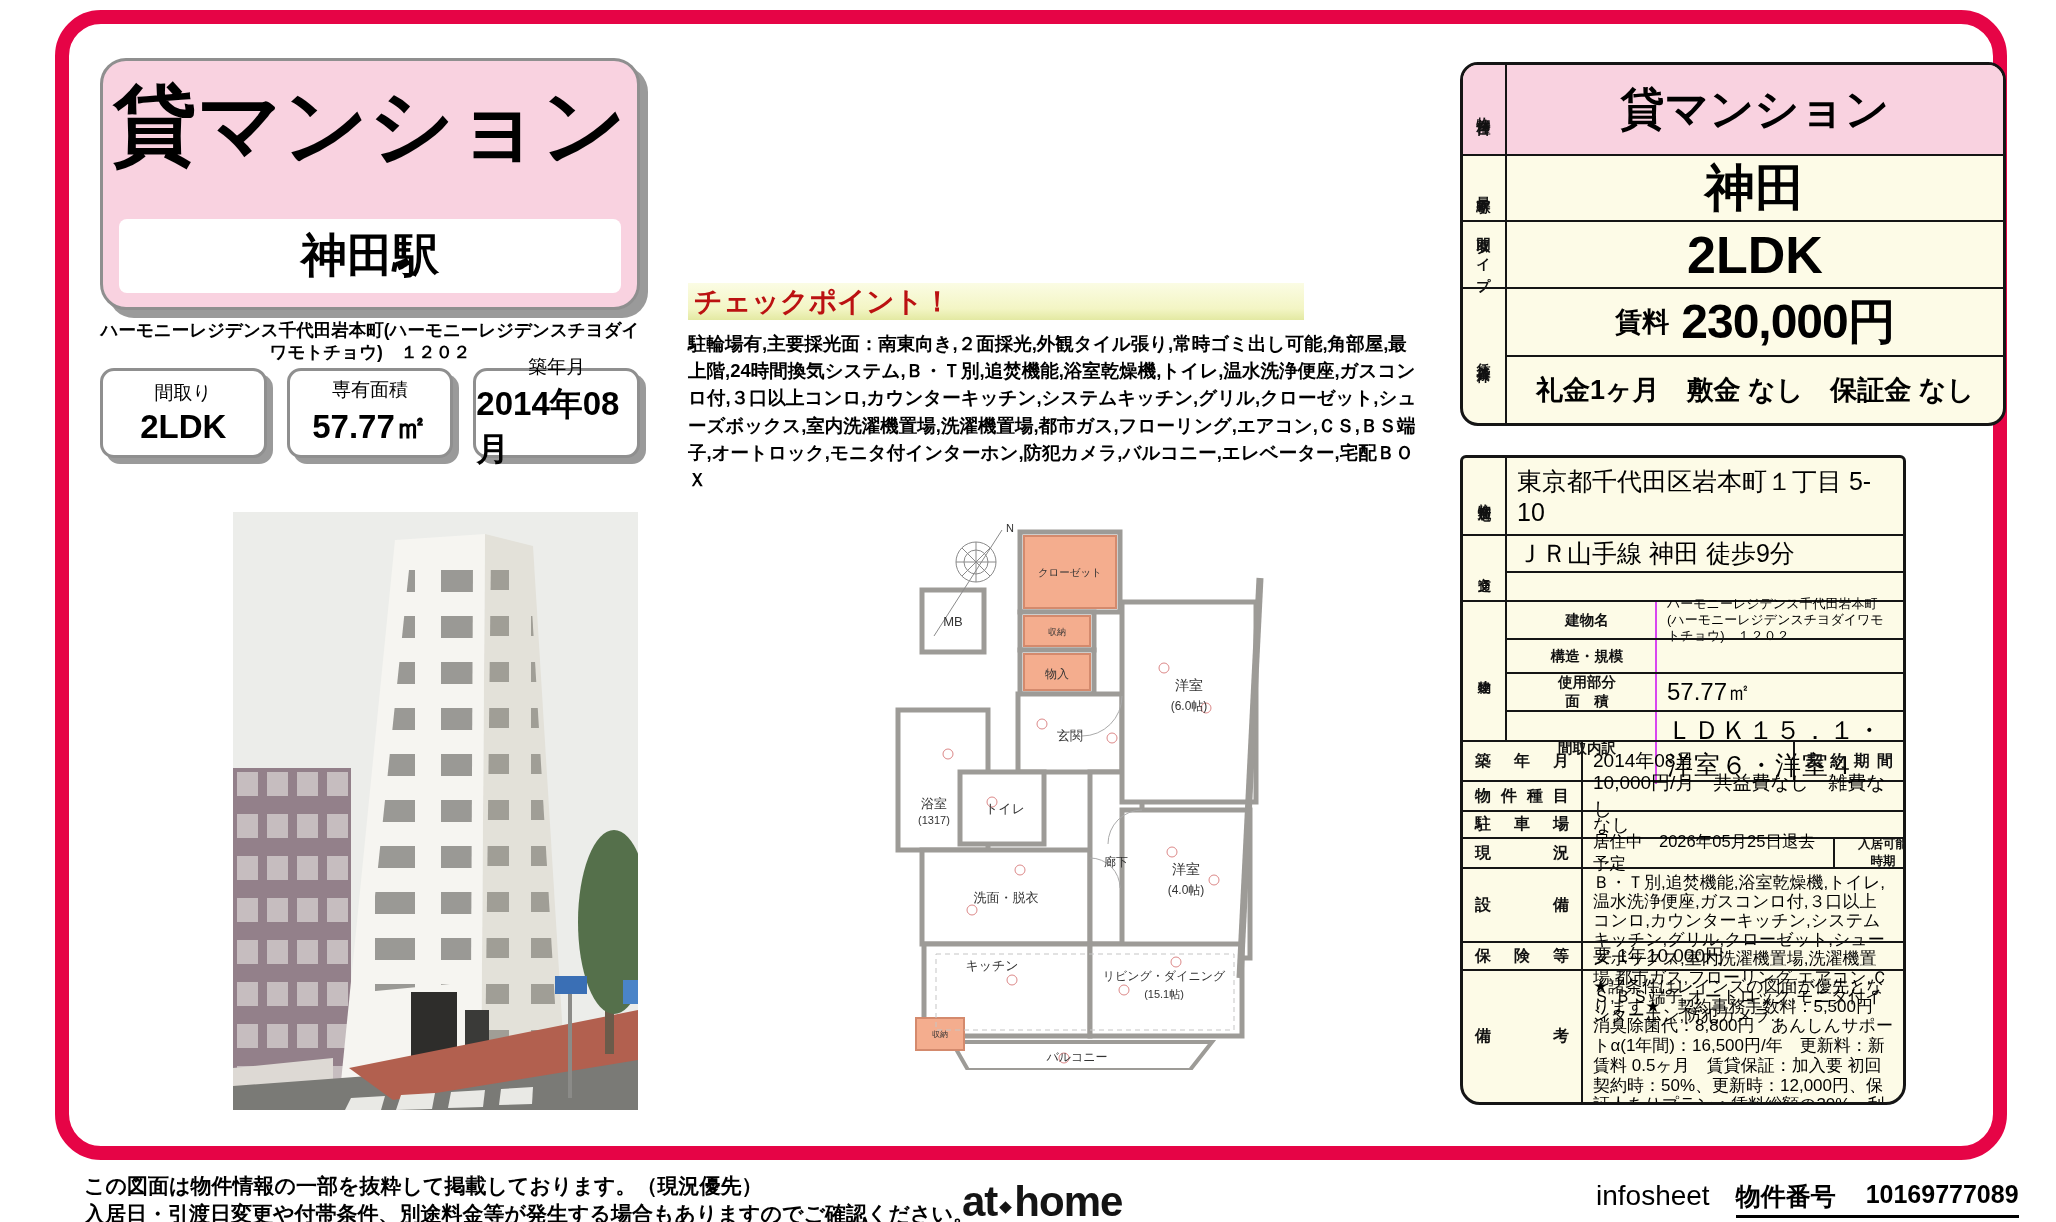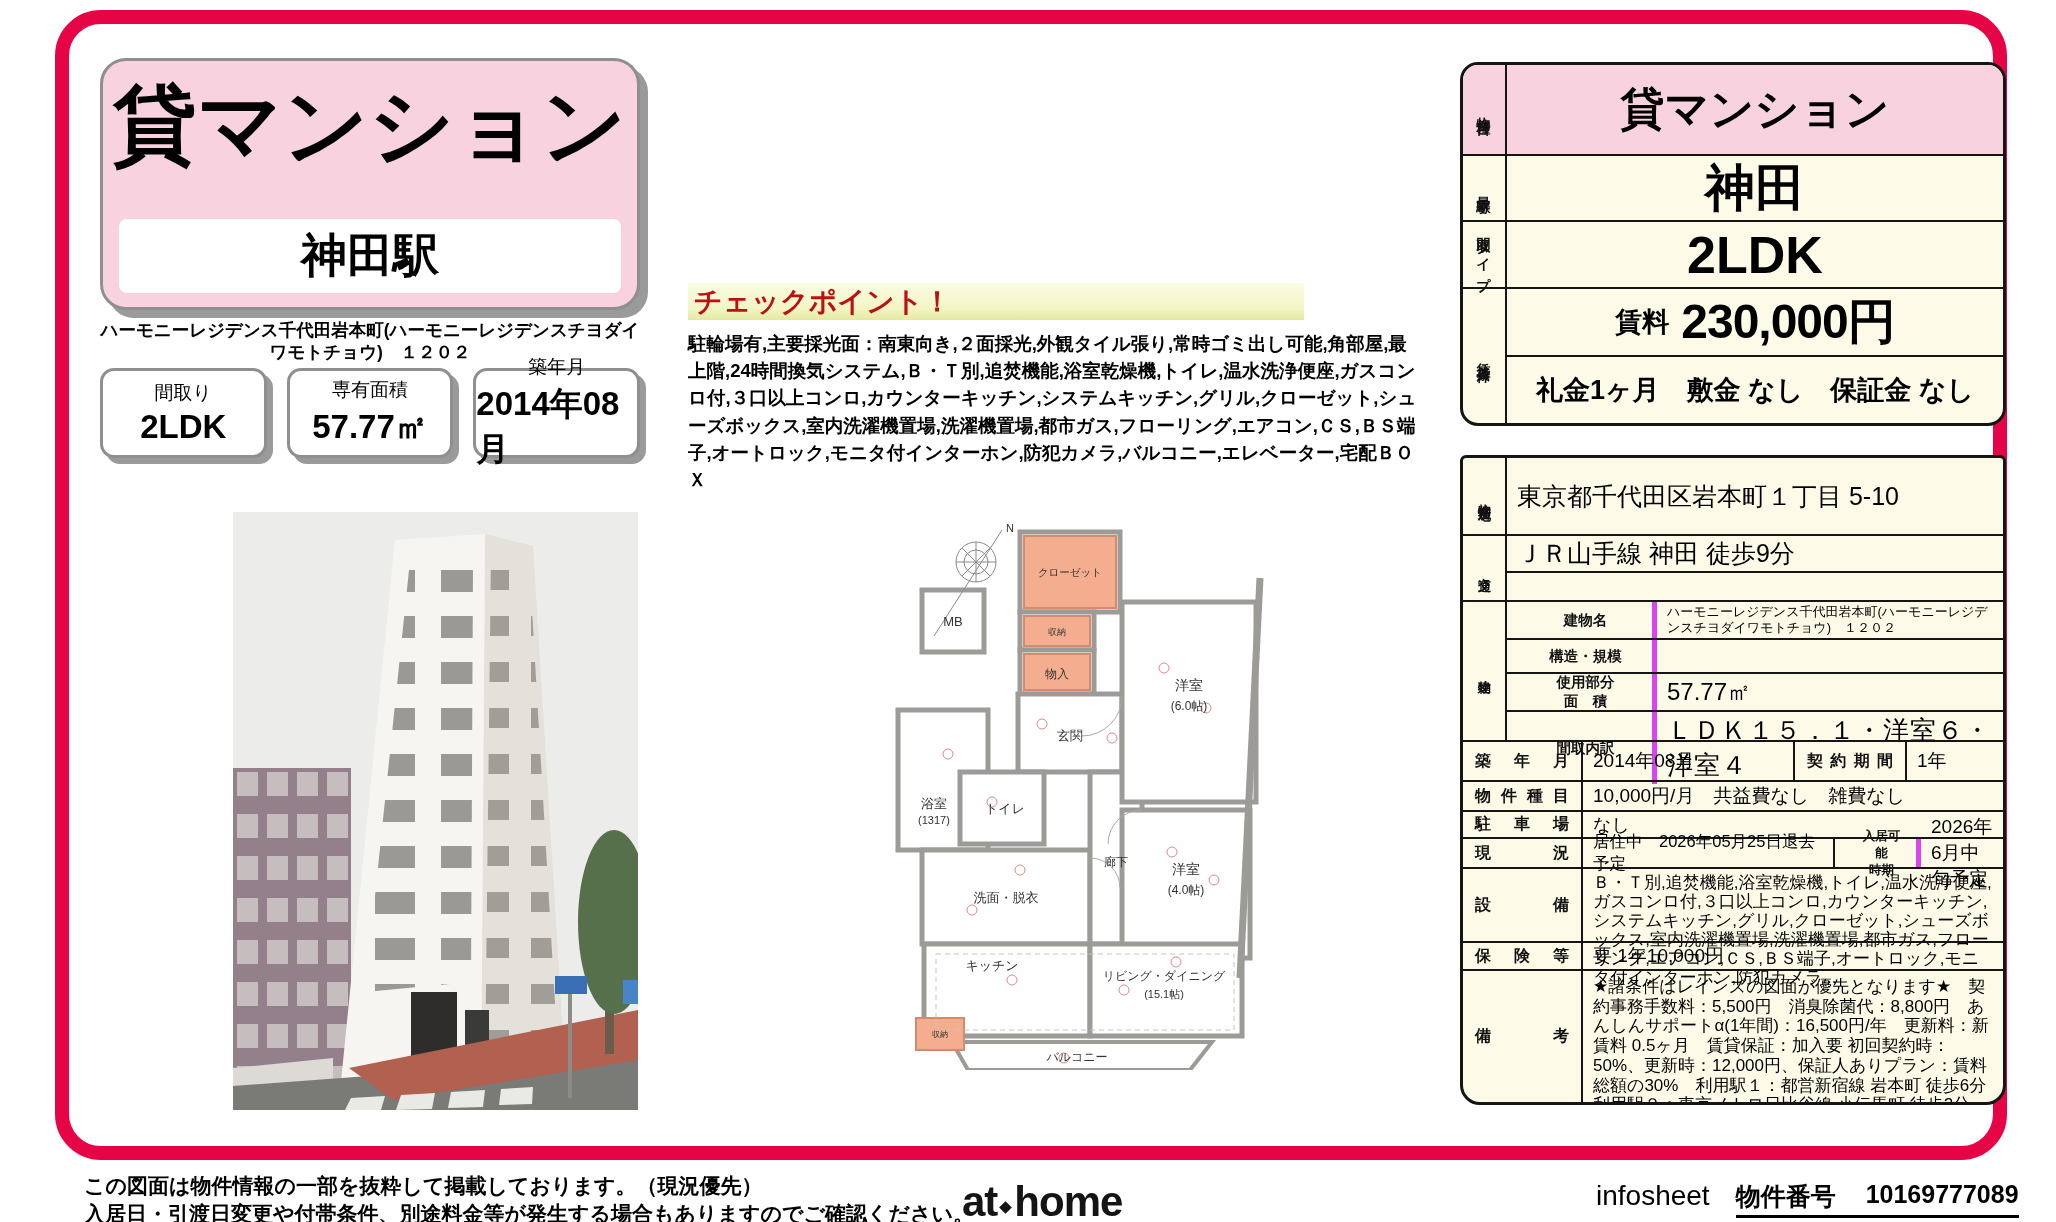--- a/index.html
+++ b/index.html
@@ -38,33 +38,33 @@
              font-size:28px; font-weight:bold; color:#bb1111; }
   .cp-body { position:absolute; left:688px; top:330px; width:732px; font-size:18.5px;
              font-weight:600; line-height:1.47; color:#000; word-break:break-all; }
   .plan { position:absolute; left:872px; top:518px; width:406px; height:552px; }
   .plan text { font-family:"Liberation Sans","DejaVu Sans",sans-serif; fill:#333; }
 
   
   .t { position:absolute; background:#fdfbe7; border:3px solid #151515; overflow:hidden;
        display:flex; flex-direction:column; }
   .t1 { left:1460px; top:62px; width:546px; height:364px; border-radius:18px; }
-  .t2 { left:1460px; top:455px; width:546px; height:650px; border-radius:6px 6px 20px 20px; }
+  .t2 { left:1460px; top:455px; width:446px; height:650px; border-radius:6px 6px 20px 20px; }
   .trow { display:flex; border-top:2px solid #151515; flex:0 0 auto; min-height:0; }
   .trow:first-child { border-top:none; }
   .grow { flex:1 1 auto; }
   .vlbl { flex:0 0 44px; width:44px; display:flex; align-items:center; justify-content:center;
           border-right:2px solid #151515; font-weight:700; font-size:14px;
           writing-mode:vertical-rl; text-orientation:upright; letter-spacing:2px; padding:2px 0; }
   .t2 .vlbl { font-size:13px; letter-spacing:1px; }
   .hlbl { flex:0 0 120px; width:120px; border-right:2px solid #151515; display:flex;
           align-items:center; }
   .hlbl > span { width:100%; padding:0 12px; font-weight:700; font-size:16px;
                  text-align:justify; text-align-last:justify; }
-  .slbl { flex:0 0 150px; width:150px; border-right:5px solid #d946ef; display:flex;
+  .slbl { flex:0 0 150px; width:150px; border-right:2px solid #d946ef; display:flex;
           align-items:center;padding-left:12px; }
   .slbl > span { width:100%; padding:0 10px; font-weight:700; font-size:14.5px;
                  text-align:center; text-align-last:center; }
   .col { flex:1; display:flex; flex-direction:column; min-width:0; }
   .subrow { display:flex; flex:0 0 auto; }
   .subrow + .subrow { border-top:2px solid #151515; }
   .v { flex:1; display:flex; align-items:center; padding:1px 10px; min-width:0; color:#000; }
   .c { justify-content:center; text-align:center; }
   .pinkbg { background:#f9d2e0; }
   .pre { white-space:pre-line; }

